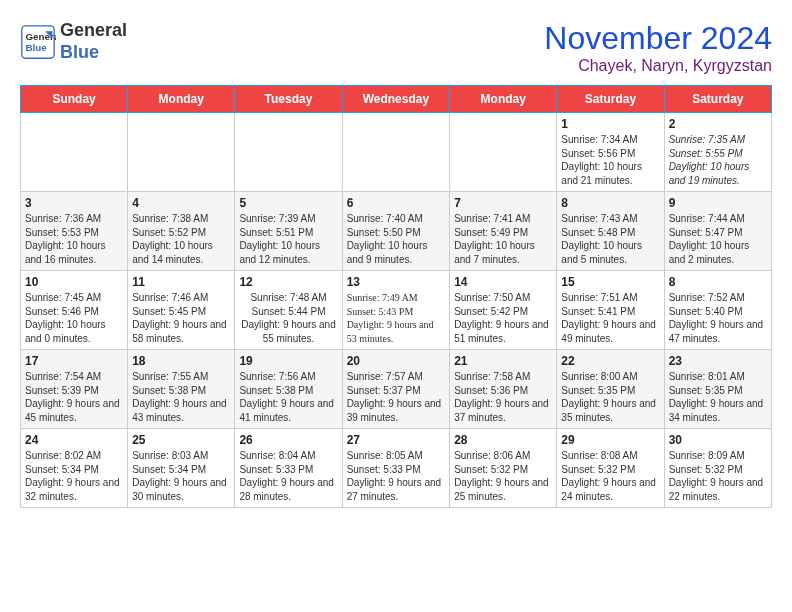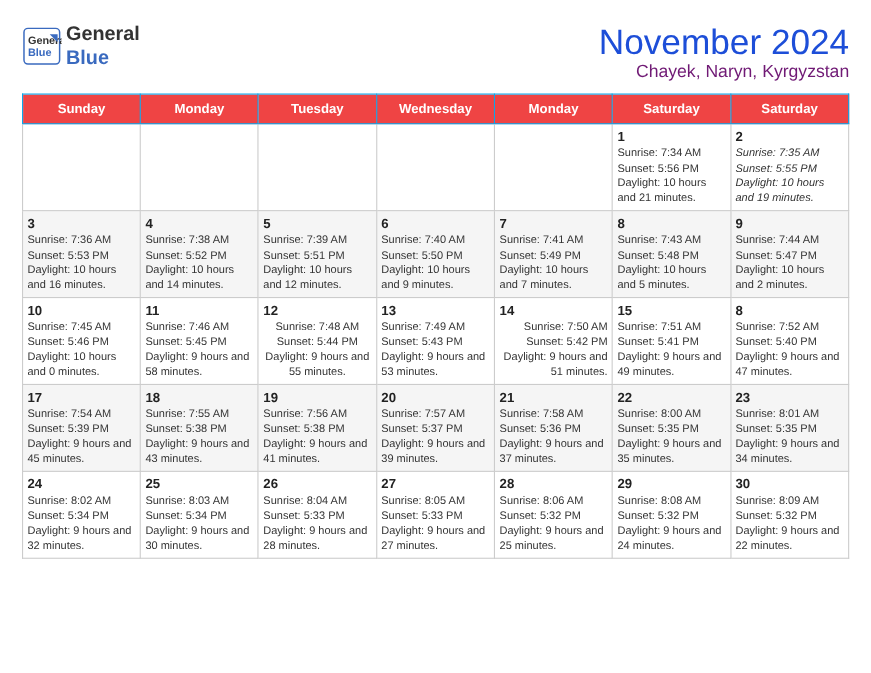--- a/index.html
+++ b/index.html
@@ -194,27 +194,27 @@
 Daylight: 9 hours and 58 minutes.</div>
         </td>
         <td>
           <div class="day-number">12</div>
           <div class="day-info" style="white-space: pre-line; text-align: center;">Sunrise: 7:48 AM
 Sunset: 5:44 PM
 Daylight: 9 hours and 55 minutes.</div>
         </td>
         <td>
           <div class="day-number">13</div>
-          <div class="day-info" style="white-space: pre-line;">Sunrise: 7:49 AM
+          <div class="day-info" style="white-space: pre-line; font-family: Liberation Serif, serif;">Sunrise: 7:49 AM
 Sunset: 5:43 PM
 Daylight: 9 hours and 53 minutes.</div>
         </td>
         <td>
           <div class="day-number">14</div>
-          <div class="day-info" style="white-space: pre-line; text-align: right;">Sunrise: 7:50 AM
+          <div class="day-info" style="white-space: pre-line;">Sunrise: 7:50 AM
 Sunset: 5:42 PM
 Daylight: 9 hours and 51 minutes.</div>
         </td>
         <td>
           <div class="day-number">15</div>
           <div class="day-info" style="white-space: pre-line;">Sunrise: 7:51 AM
 Sunset: 5:41 PM
 Daylight: 9 hours and 49 minutes.</div>
         </td>
         <td>

